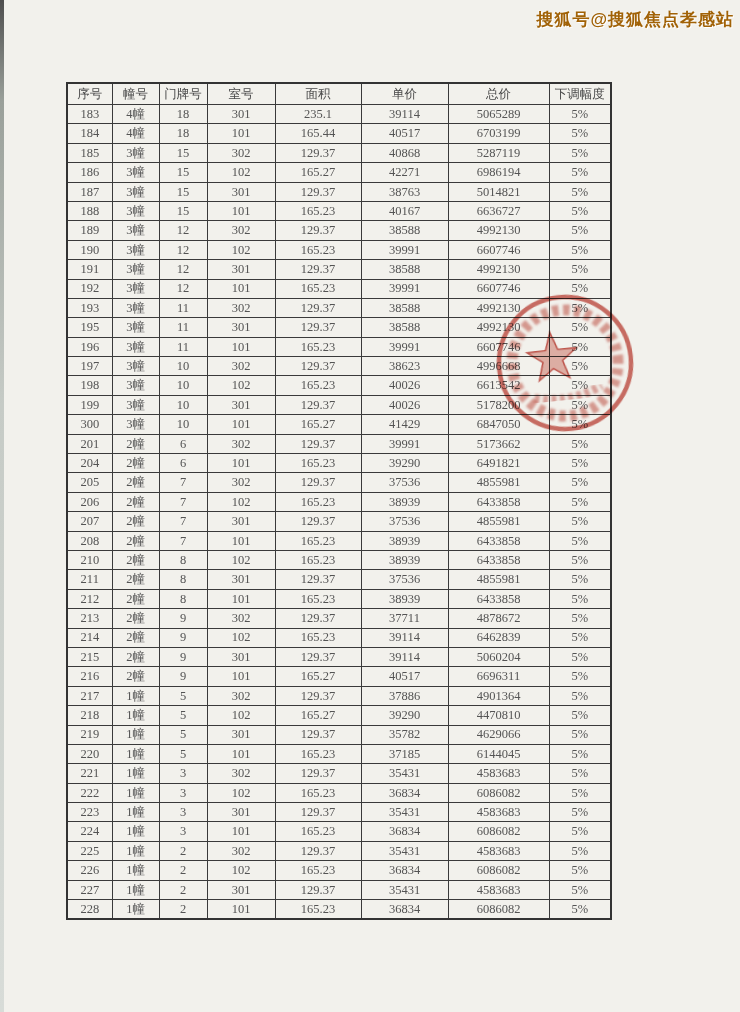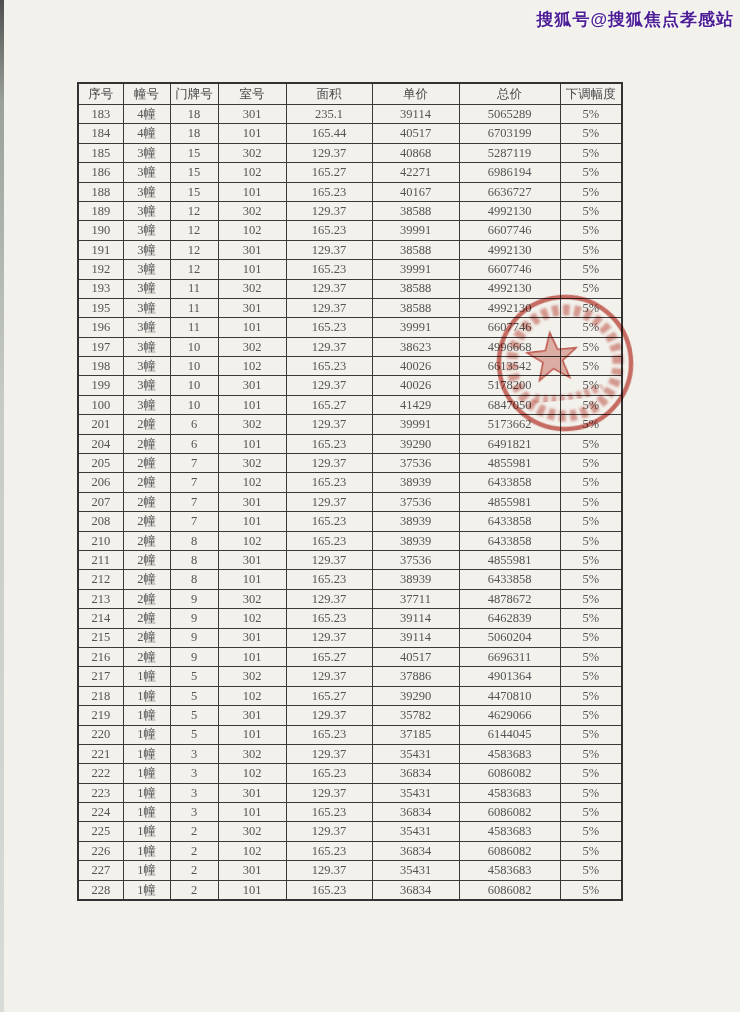--- a/index.html
+++ b/index.html
@@ -11,25 +11,25 @@
     font-family:"Liberation Serif","DejaVu Serif",serif;
   }
   .scan-edge{
     position:absolute;left:0;top:0;width:4px;height:100%;
     background:linear-gradient(to bottom,#4e4e4e 0%,#9aa09a 10%,#c6cbc6 40%,#d8dcd8 100%);
   }
   .watermark{
     position:absolute;top:8px;right:6px;
     font-family:"Liberation Sans","DejaVu Sans",sans-serif;
     font-weight:bold;font-size:17px;letter-spacing:1px;
-    color:#4c1d95;
+    color:#a16207;
     text-shadow:1px 1px 0 rgba(255,255,255,.95), -1px -1px 0 rgba(255,255,255,.35);
   }
   table.price-table{
-    position:absolute;left:77px;top:82px;width:545px;
+    position:absolute;left:66px;top:82px;width:545px;
     border-collapse:collapse;table-layout:fixed;
     color:#545454;
     border:2px solid #333;
   }
   .price-table th,.price-table td{
     border:1.2px solid #3a3a3a;
     text-align:center;vertical-align:middle;
     padding:0;font-weight:normal;
     font-size:12.5px;line-height:1;
     overflow:hidden;white-space:nowrap;
@@ -114,20 +114,30 @@
           <td>186</td>
           <td>3幢</td>
           <td>15</td>
           <td>102</td>
           <td>165.27</td>
           <td>42271</td>
           <td>6986194</td>
           <td>5%</td>
         </tr>
         <tr>
+          <td>187</td>
+          <td>3幢</td>
+          <td>15</td>
+          <td>301</td>
+          <td>129.37</td>
+          <td>38763</td>
+          <td>5014821</td>
+          <td>5%</td>
+        </tr>
+        <tr>
           <td>188</td>
           <td>3幢</td>
           <td>15</td>
           <td>101</td>
           <td>165.23</td>
           <td>40167</td>
           <td>6636727</td>
           <td>5%</td>
         </tr>
         <tr>
@@ -224,21 +234,21 @@
           <td>199</td>
           <td>3幢</td>
           <td>10</td>
           <td>301</td>
           <td>129.37</td>
           <td>40026</td>
           <td>5178200</td>
           <td>5%</td>
         </tr>
         <tr>
-          <td>100</td>
+          <td>300</td>
           <td>3幢</td>
           <td>10</td>
           <td>101</td>
           <td>165.27</td>
           <td>41429</td>
           <td>6847050</td>
           <td>5%</td>
         </tr>
         <tr>
           <td>201</td>

